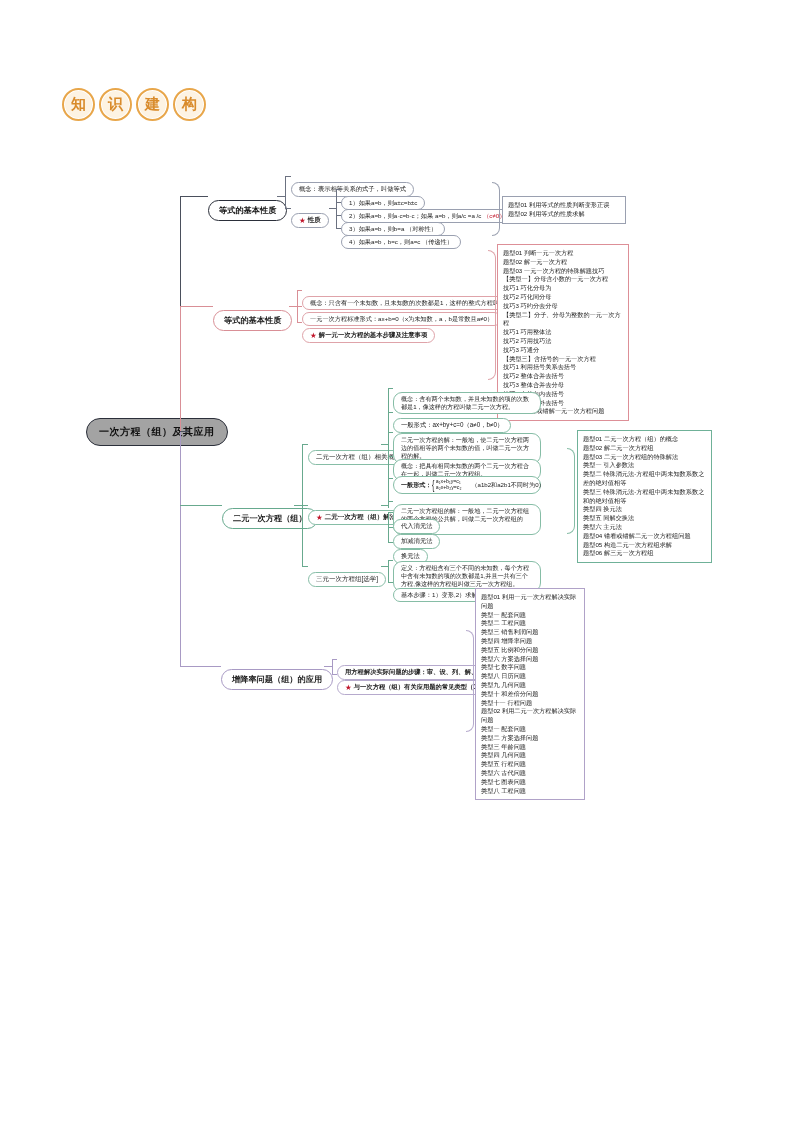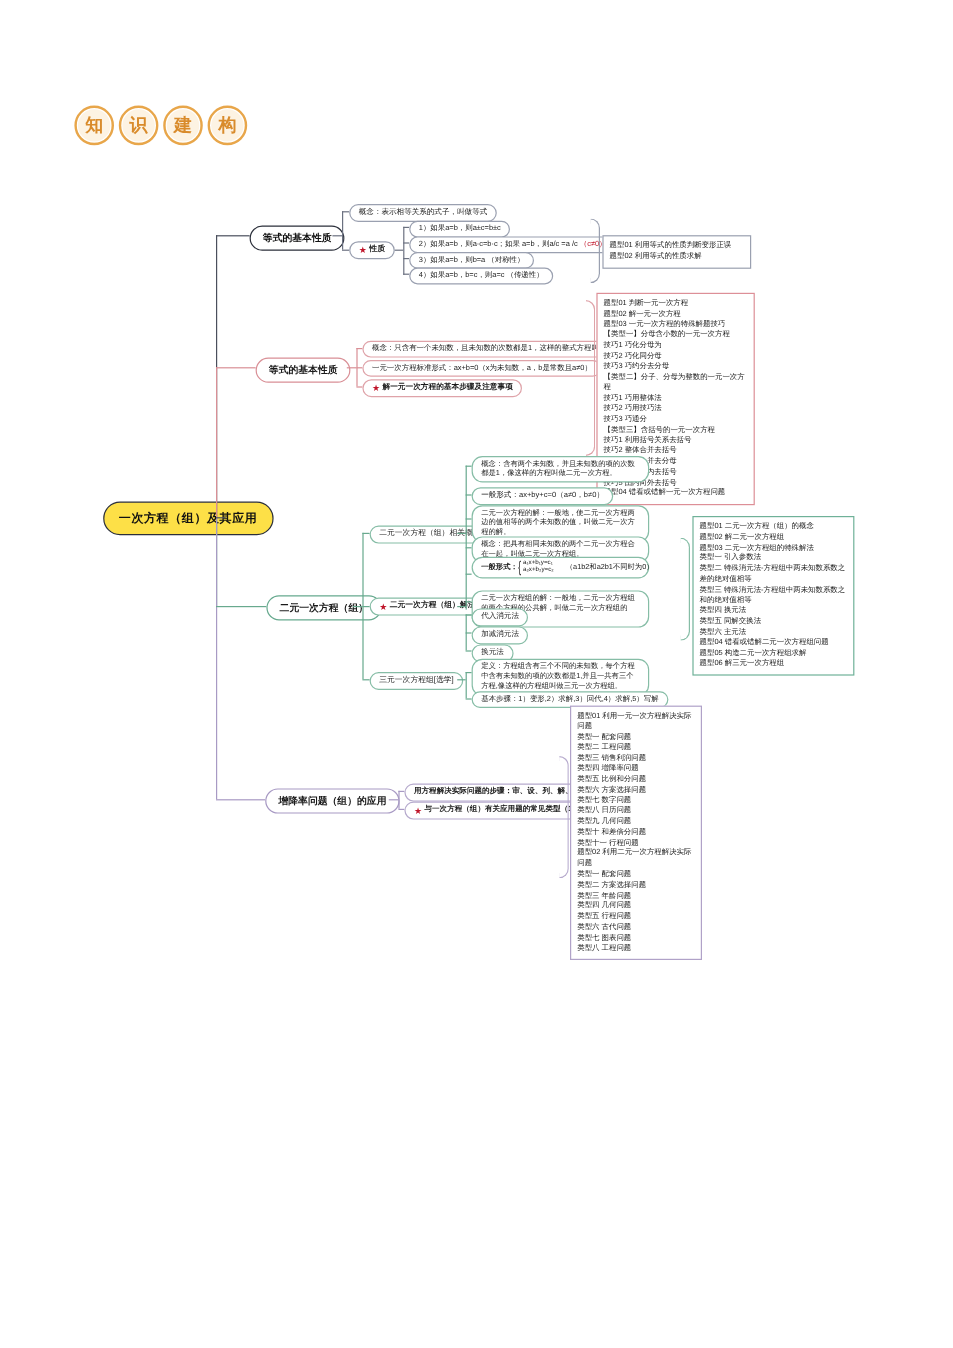--- a/index.html
+++ b/index.html
@@ -17,25 +17,25 @@
     border:2.5px solid #e8a64a;background:#fdf3e3;
     color:#d98b2b;font-size:15px;font-weight:bold;
     display:flex;align-items:center;justify-content:center;
     box-shadow:0 0 0 1px #fff inset;
   }
 
   
   .pill{
     box-sizing:border-box;border:1px solid #9aa0b0;border-radius:11px;
     background:#fff;padding:2px 7px;font-size:7.1px;line-height:1.35;
-    display:flex;align-items:center;white-space:nowrap;
+    display:flex;align-items:center;white-space:nowrap;margin-top:12px;
   }
   .pill.multi{white-space:normal;align-items:center;border-radius:9px;}
   .root{
-    border:1.6px solid #2b2f3a;border-radius:15px;background:#fde047;
+    border:1.6px solid #2b2f3a;border-radius:15px;background:#a3a3a3;
     font-size:10px;font-weight:bold;letter-spacing:.5px;padding:6px 12px;
     color:#111;
   }
   .l1{
     border-radius:13px;font-size:8.2px;font-weight:bold;padding:4px 10px;
   }
   .l1.dark{border:1.3px solid #2b2f3a;color:#111;}
   .l1.red{border:1.2px solid #d98f96;color:#1a1a1a;}
   .l1.green{border:1.2px solid #66a98e;color:#1a1a1a;}
   .l1.purple{border:1.2px solid #a89ac4;color:#1a1a1a;}

